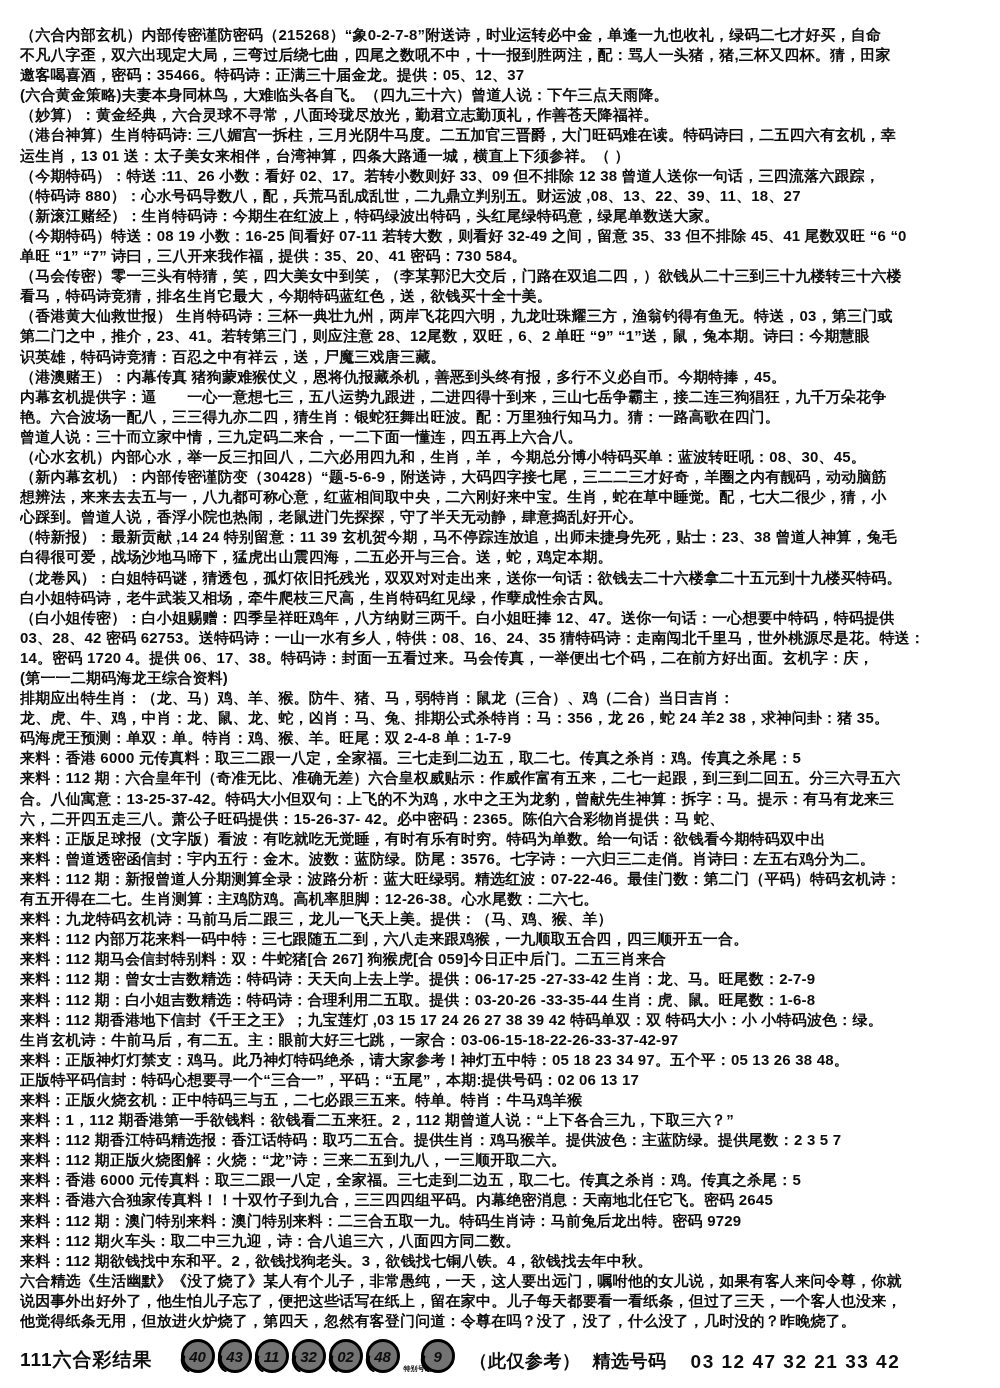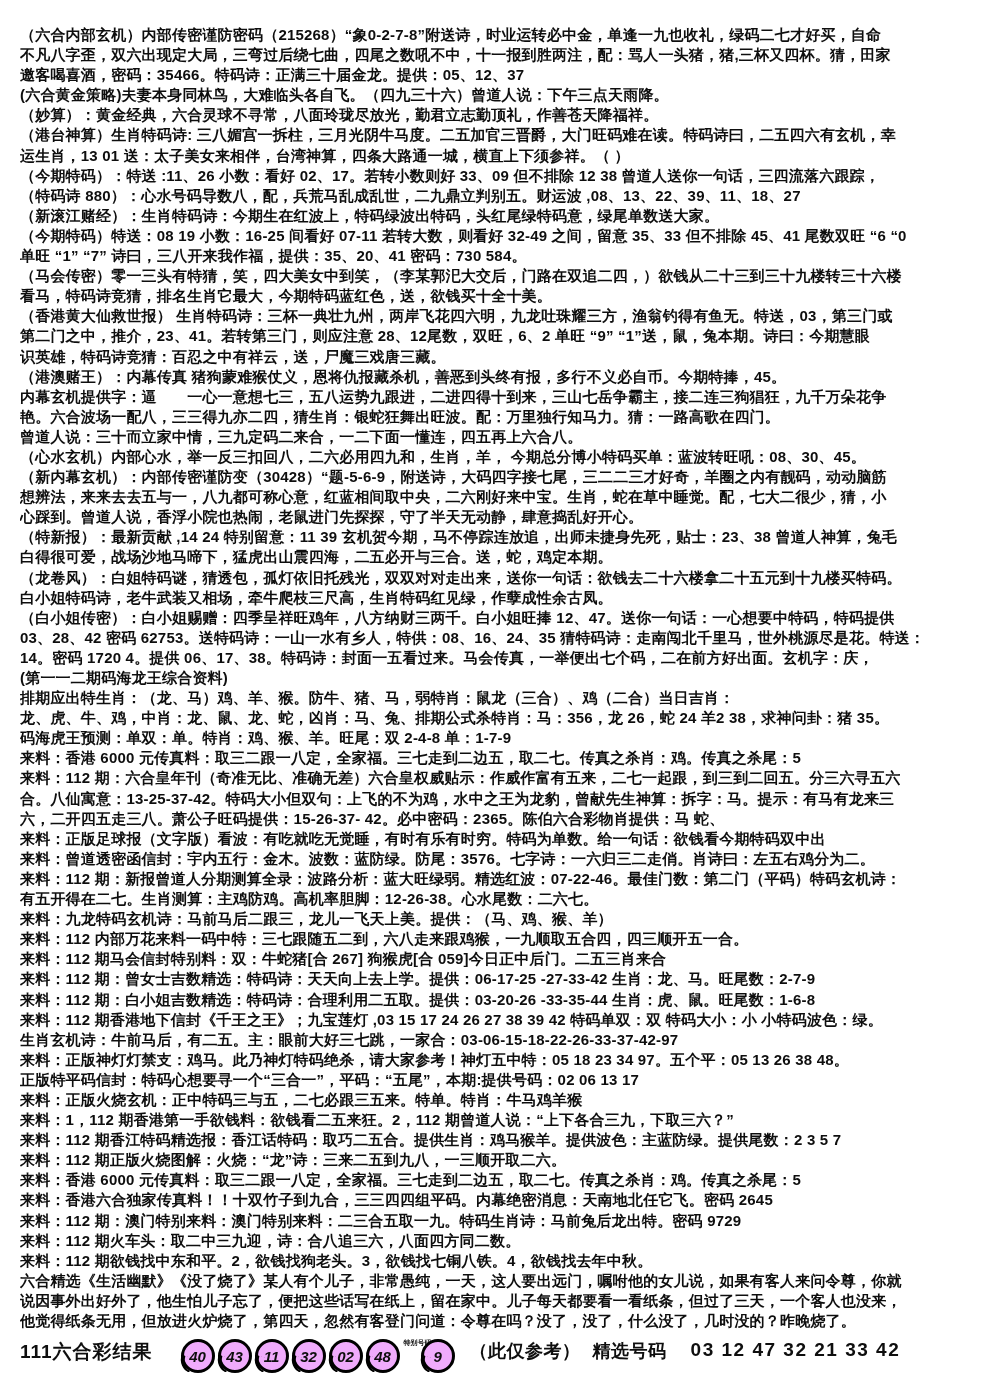--- a/index.html
+++ b/index.html
@@ -13,21 +13,21 @@
   .page{padding:25px 6px 0 20px;}
   .line{
     font-size:15px;
     line-height:20.1px;
     white-space:nowrap;
     overflow:hidden;
     letter-spacing:0.2px;
   }
   .footer-row{
     display:flex;
-    align-items:flex-start;
+    align-items:flex-end;
     margin-top:8px;
     white-space:nowrap;
   }
   .result-label{
     font-size:19px;
     font-weight:800;
     margin-right:28px;
     letter-spacing:1px;
   }
   .balls{display:inline-flex;align-items:center;}
@@ -36,21 +36,21 @@
     border:3px solid #000;
     border-radius:50%;
     display:inline-flex;
     align-items:center;
     justify-content:center;
     font-size:15px;
     font-style:italic;
     font-weight:800;
     margin-right:3px;
     position:relative;
-    background:#f0abfc;
+    background:#737373;
   }
   .ball::before{
     content:"";
     position:absolute;
     left:-5px;bottom:-1px;
     width:9px;height:13px;
     border-left:4px solid #000;
     border-bottom:2px solid #000;
     border-bottom-left-radius:100% 100%;
     transform:rotate(18deg);

